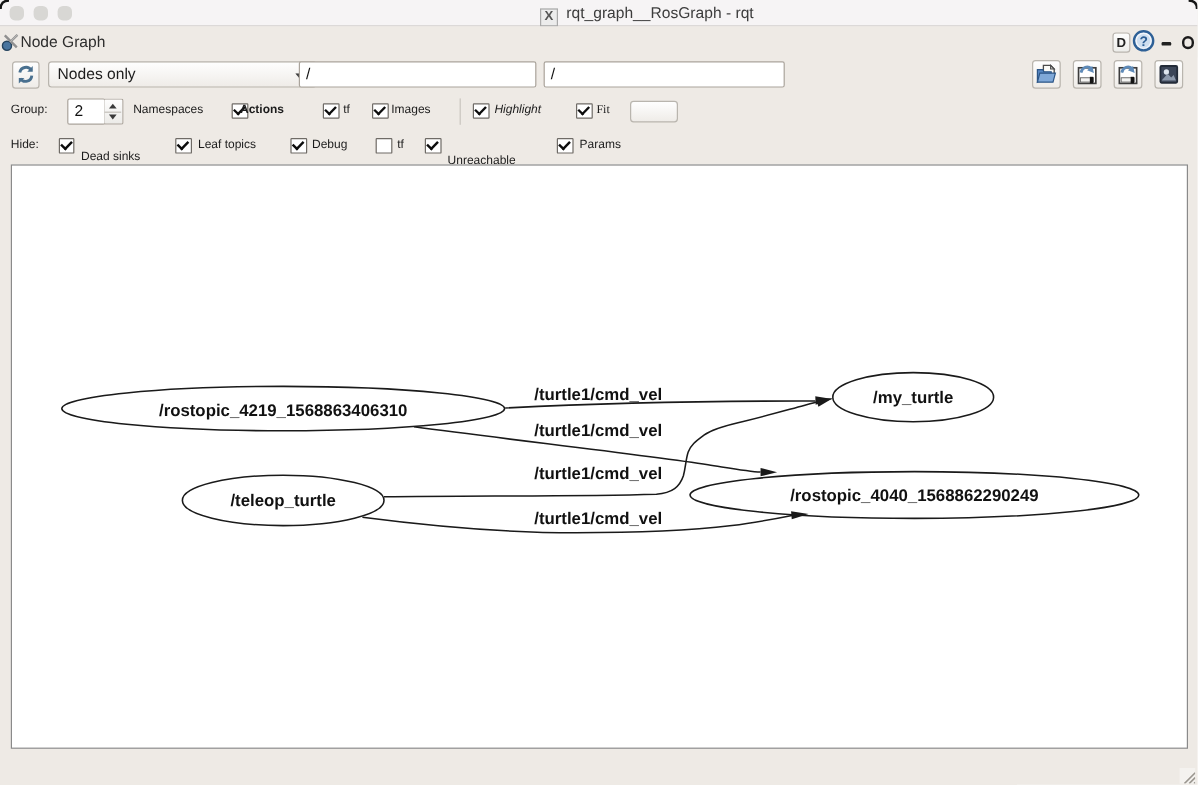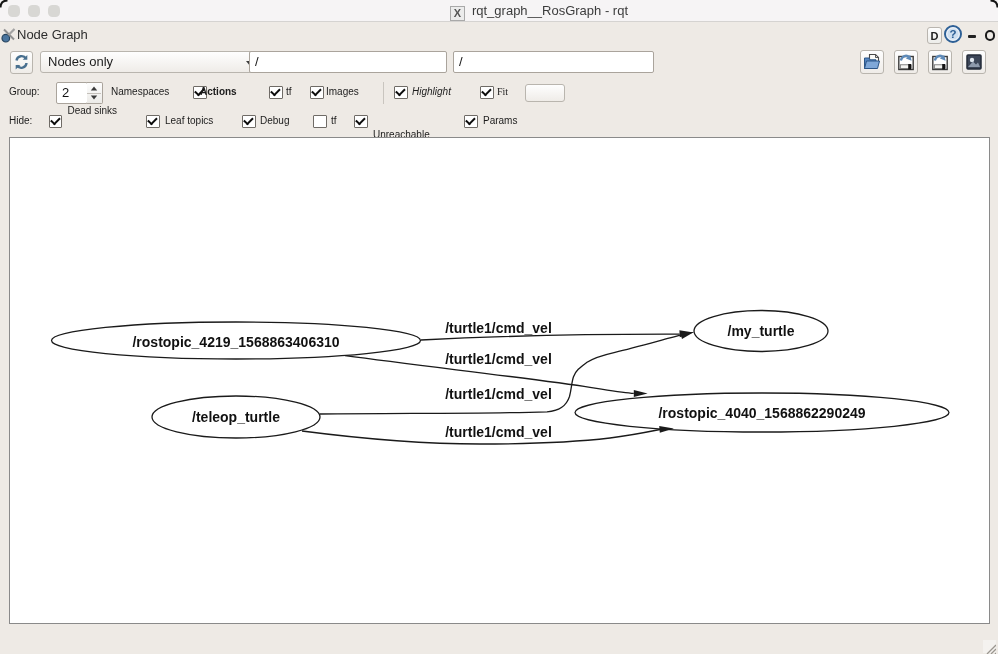--- a/index.html
+++ b/index.html
@@ -139,21 +139,21 @@
   <div class="lbl" style="left:326px;top:86px;">Images</div>
   <div class="vsep" style="left:383px;top:82px;height:22px;"></div>
   <div class="cb on" style="left:394px;top:85.5px;"></div>
   <div class="lbl" style="left:412px;top:86px;font-style:italic;">Highlight</div>
   <div class="cb on" style="left:480px;top:85.5px;"></div>
   <div class="lbl" style="left:497px;top:86px;font-family:Liberation Serif, serif;">Fit</div>
   <div class="btn" style="left:525px;top:84px;width:40px;height:18px;"></div>
 
   <div class="lbl" style="left:9px;top:115px;">Hide:</div>
   <div class="cb on" style="left:48.5px;top:114.5px;"></div>
-  <div class="lbl" style="left:67.5px;top:105px;">Dead sinks</div>
+  <div class="lbl" style="left:67.5px;top:125px;">Dead sinks</div>
   <div class="cb on" style="left:146px;top:114.5px;"></div>
   <div class="lbl" style="left:165px;top:115px;">Leaf topics</div>
   <div class="cb on" style="left:242px;top:114.5px;"></div>
   <div class="lbl" style="left:260px;top:115px;">Debug</div>
   <div class="cb" style="left:313px;top:114.5px;"></div>
   <div class="lbl" style="left:331px;top:115px;">tf</div>
   <div class="cb on" style="left:354px;top:114.5px;"></div>
   <div class="lbl" style="left:373px;top:129px;">Unreachable</div>
   <div class="cb on" style="left:464px;top:114.5px;"></div>
   <div class="lbl" style="left:483px;top:115px;">Params</div>

